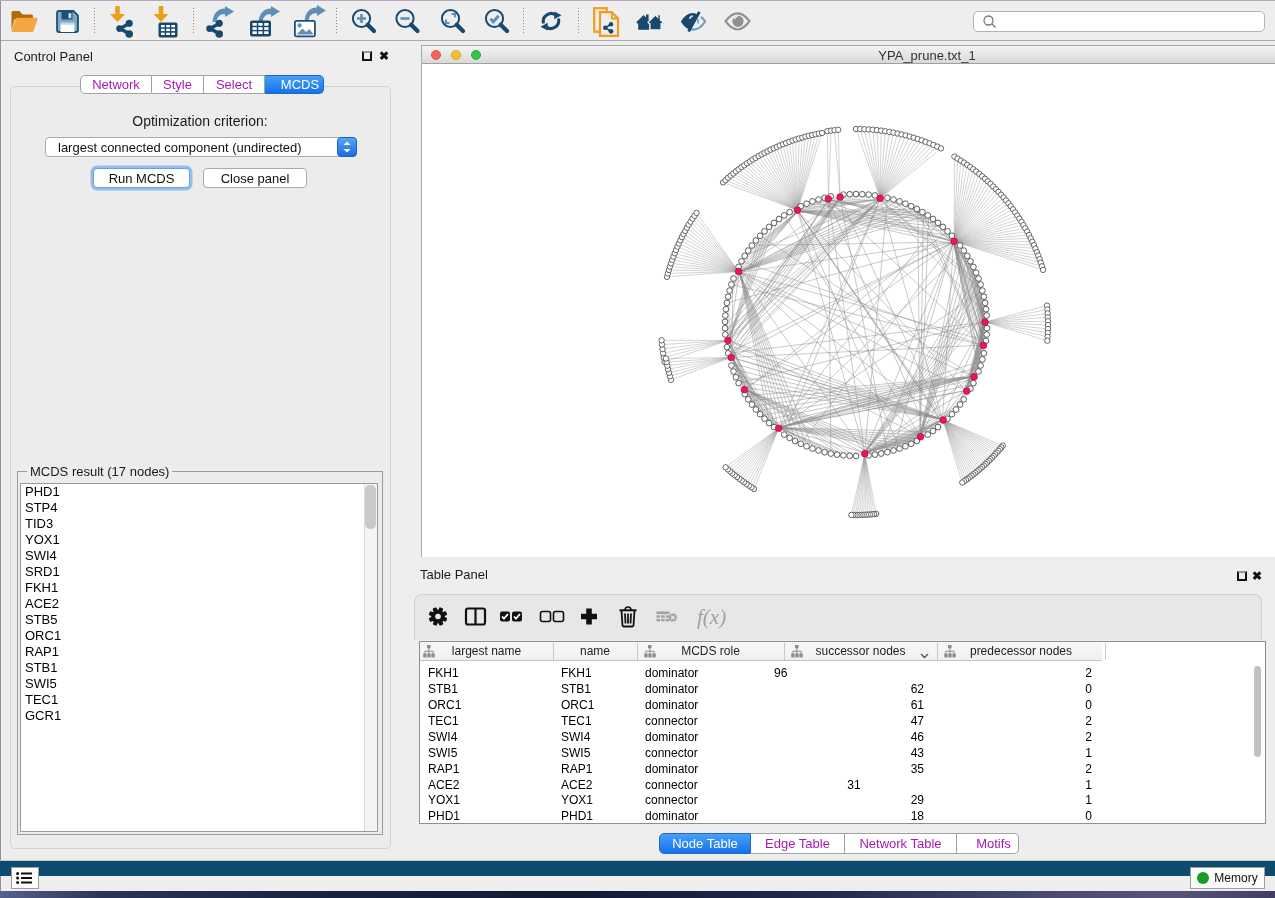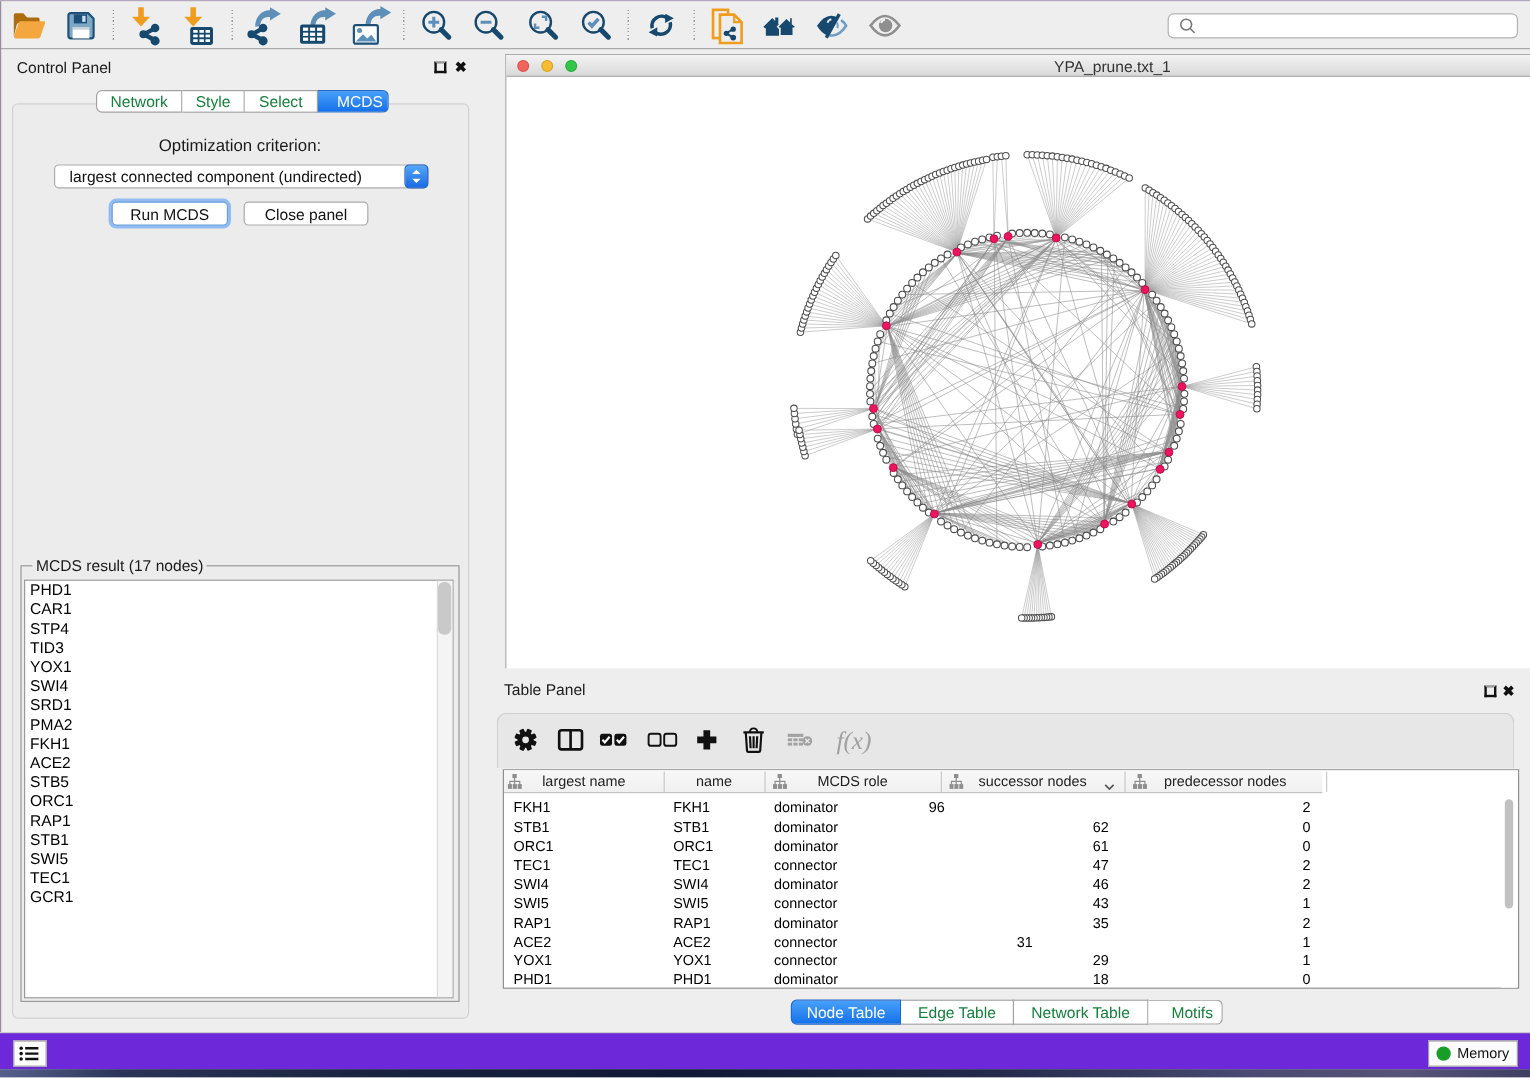--- a/index.html
+++ b/index.html
@@ -10,21 +10,21 @@
 #toolbar{left:0;top:0;width:1275px;height:41px;background:#eeeeee;border-top:1px solid #b5a8bd;border-bottom:1px solid #a9a9a9;}
 .tsep{position:absolute;top:7px;height:27px;width:1px;background-image:repeating-linear-gradient(to bottom,#8d8d8d 0 1px,transparent 1px 3px);}
 
 #ledge{left:0;top:1px;width:1px;height:890px;background:#9b8ba3;}
 
 #cp-title{left:14px;top:49px;font-size:13px;color:#1c1c1c;}
 .winbtn-sq{width:10px;height:10px;border:2px solid #111;border-top-color:#999;}
 .winbtn-x{font-size:12px;color:#111;font-weight:bold;}
 #cp-inner{left:10px;top:86px;width:381px;height:763px;background:#ececec;border:1px solid #d2d2d2;border-radius:5px;}
 .tabrow{position:absolute;display:flex;}
-.tab{height:19px;font-size:13px;color:#15803d;background:#ffffff;border:1px solid #a2a2a2;border-left:none;display:flex;align-items:center;justify-content:center;}
+.tab{height:19px;font-size:13px;color:#a21caf;background:#ffffff;border:1px solid #a2a2a2;border-left:none;display:flex;align-items:center;justify-content:center;}
 .tab.first{border-left:1px solid #a2a2a2;border-radius:5px 0 0 5px;}
 .tab.last{border-radius:0 5px 5px 0;padding-left:12px;}
 .tab.sel{background:linear-gradient(#47a0f9,#1571ea);color:#fff;border-color:#2268c9;}
 #optlabel{left:0px;top:113px;width:400px;text-align:center;font-size:14px;color:#1a1a1a;}
 #combo{left:45px;top:137px;width:312px;height:20px;background:#fff;border:1px solid #adadad;border-radius:4px;font-size:13px;color:#111;}
 #combo .txt{position:absolute;left:12px;top:2px;white-space:nowrap;}
 #combo .step{position:absolute;right:-1px;top:-1px;width:20px;height:20px;border-radius:4px;background:linear-gradient(#55a7f7,#1a6be6);border:1px solid #1a62c8;}
 .btn{position:absolute;height:20px;background:#fff;border:1px solid #ababab;border-radius:4px;font-size:13px;color:#111;display:flex;align-items:center;justify-content:center;}
 #runbtn{box-shadow:0 0 0 2.5px #91bdf2;border-color:#6f9fd8;}
 
@@ -45,21 +45,21 @@
 #ttable{left:419px;top:641px;width:847px;height:183px;background:#fff;border:1px solid #8f8f8f;}
 #thead{position:absolute;left:0;top:0;width:100%;height:19px;background:#fff;font-size:12px;color:#222;}
 .hdiv{position:absolute;top:1px;height:17px;width:1px;background:#c9c9c9;}
 .hcell{position:absolute;top:0;height:19px;line-height:19px;text-align:center;}
 .row{position:absolute;left:0;width:100%;height:16px;line-height:16px;font-size:12px;color:#000;}
 .rc{position:absolute;top:0;height:16px;}
 #tsb{position:absolute;right:1px;top:20px;width:13px;height:161px;background:#fff;}
 #tsbt{position:absolute;right:3px;top:4px;width:7px;height:91px;background:#c2c2c2;border-radius:4px;}
 
 
-#status{left:0;top:860px;width:1275px;height:31px;background:#6d28d9;border-top:1px solid #c9c9c9;}
+#status{left:0;top:860px;width:1275px;height:16px;background:#0c4a6e;border-top:1px solid #c9c9c9;}
 #listbtn{position:absolute;left:11px;top:6px;width:28px;height:22px;background:#fcfcfc;border:1px solid #9f9f9f;}
 #membtn{position:absolute;left:1190px;top:6px;width:75px;height:22px;background:#fbfbfb;border:1px solid #9f9f9f;font-size:12px;color:#111;display:flex;align-items:center;justify-content:center;gap:5px;}
 .grn{width:12px;height:12px;border-radius:50%;background:#189e28;}
 #search{left:973px;top:10px;width:292px;height:21px;background:#fff;border:1px solid #b3b3b3;border-radius:5px;}
 </style></head><body>
 <div id="toolbar" class="abs">
 <div class="tsep" style="left:94px"></div>
 <div class="tsep" style="left:193px"></div>
 <div class="tsep" style="left:336px"></div>
 <div class="tsep" style="left:523px"></div>
@@ -216,27 +216,25 @@
         <path d="M5.5 7 L9 3.5 L12.5 7Z" fill="#fff"></path>
         <path d="M5.5 11 L9 14.5 L12.5 11Z" fill="#fff"></path>
       </svg></div>
   </div>
 <div class="btn" id="runbtn" style="left:93px;top:168px;width:97px">Run MCDS</div>
 <div class="btn" style="left:203px;top:168px;width:104px">Close panel</div>
 <div id="fs" class="abs"></div>
 <div id="fs-legend" class="abs">MCDS result (17 nodes)</div>
 <div id="listbox" class="abs">
 <div class="li">PHD1</div>
-    <div class="li">CAR1</div>
     <div class="li">STP4</div>
     <div class="li">TID3</div>
     <div class="li">YOX1</div>
     <div class="li">SWI4</div>
     <div class="li">SRD1</div>
-    <div class="li">PMA2</div>
     <div class="li">FKH1</div>
     <div class="li">ACE2</div>
     <div class="li">STB5</div>
     <div class="li">ORC1</div>
     <div class="li">RAP1</div>
     <div class="li">STB1</div>
     <div class="li">SWI5</div>
     <div class="li">TEC1</div>
     <div class="li">GCR1</div>
     <div class="sb">

